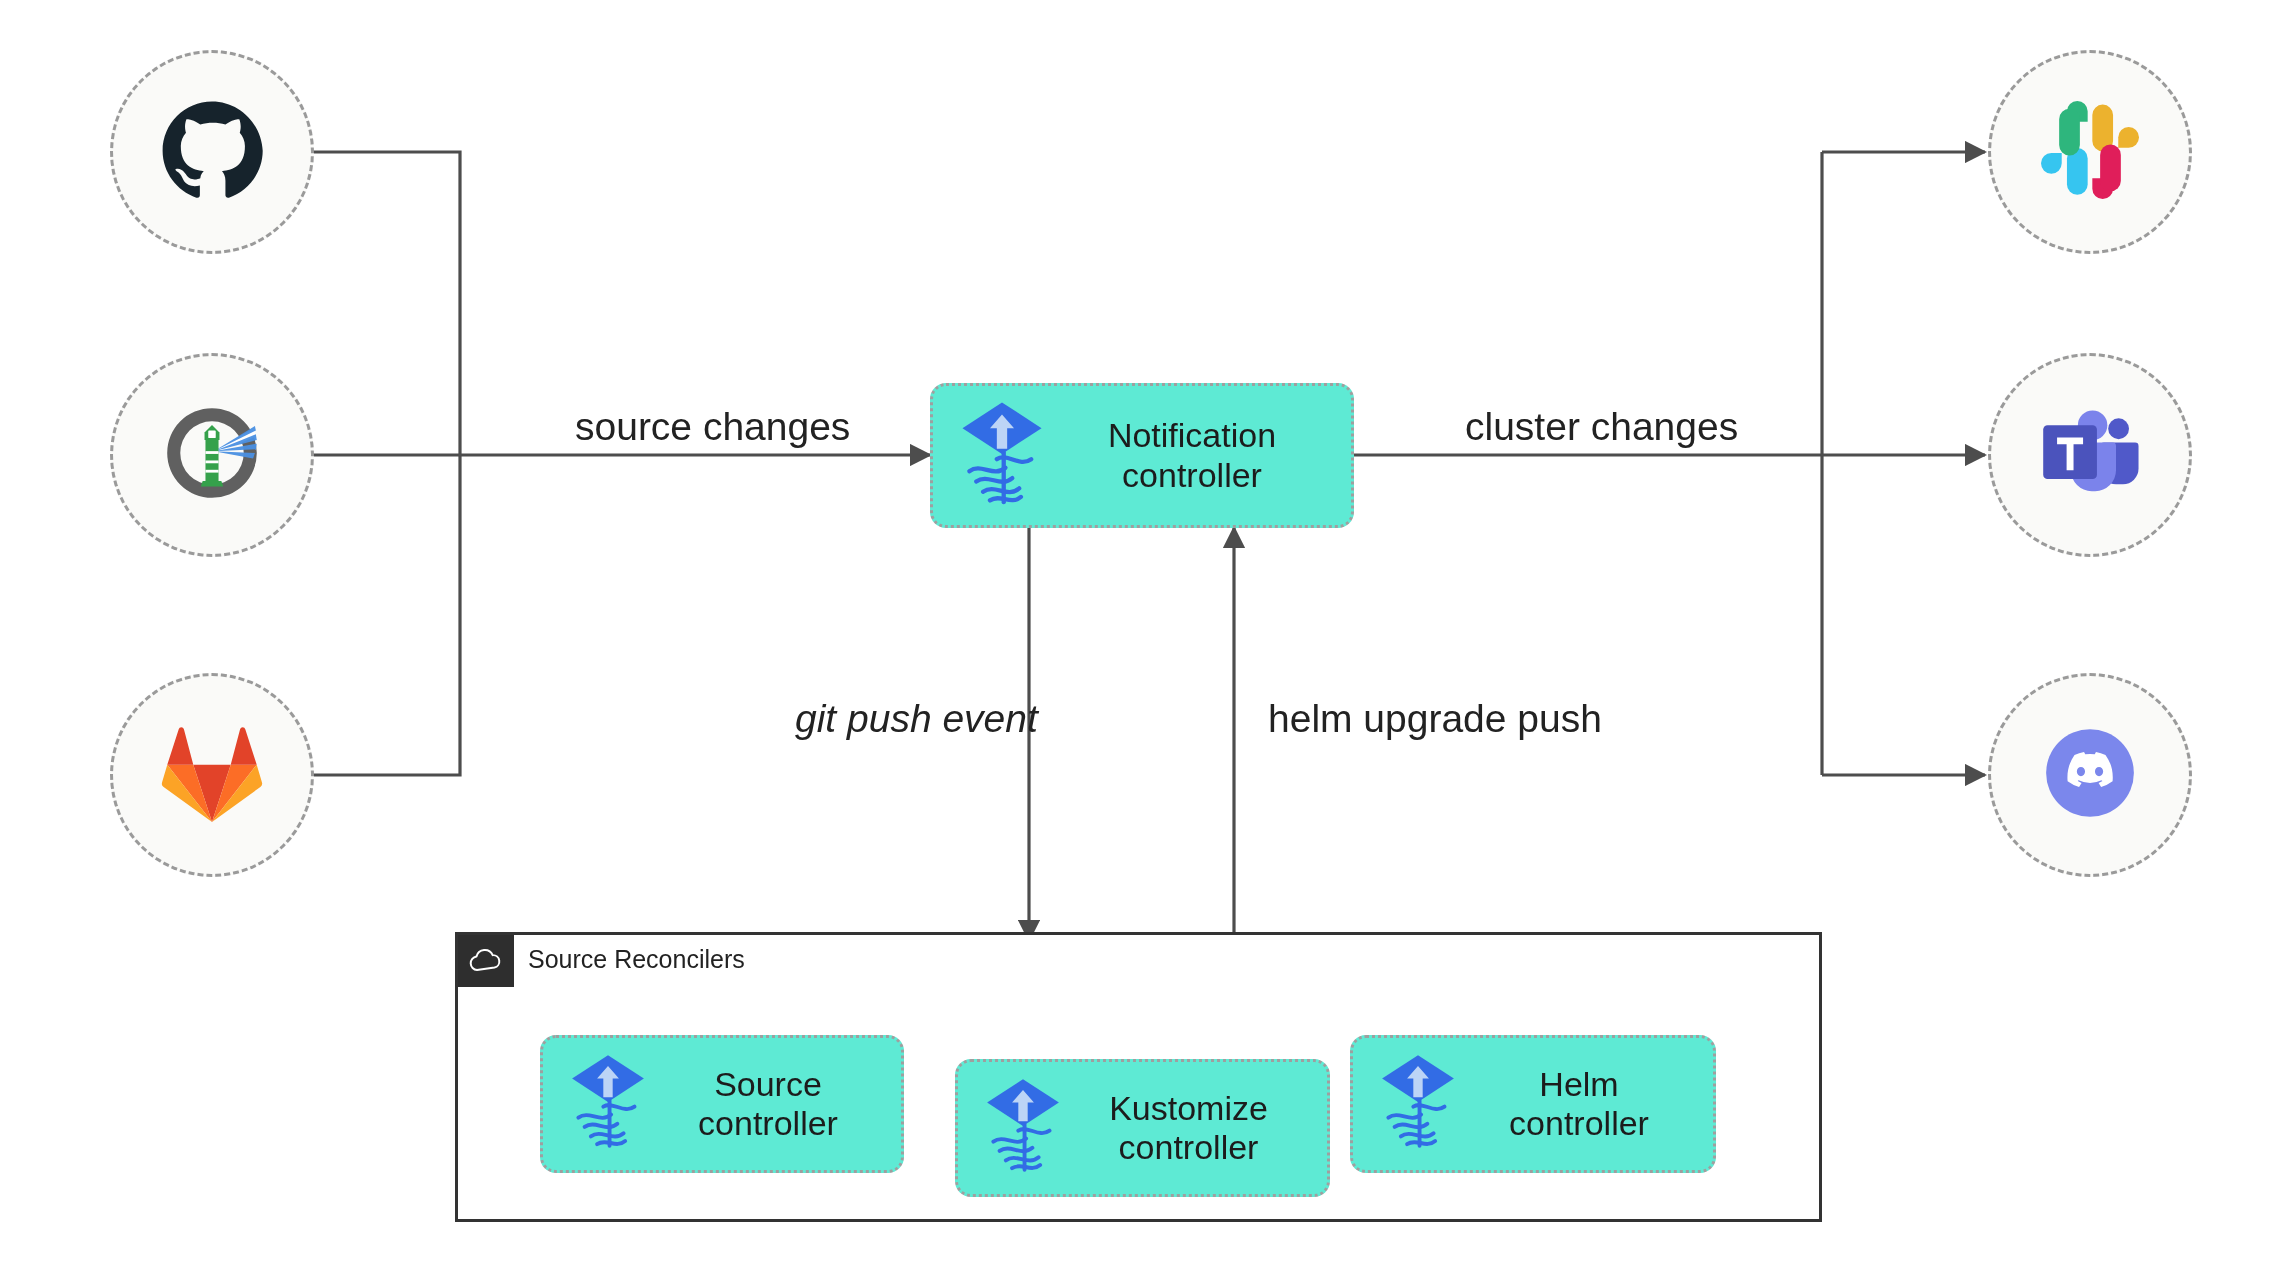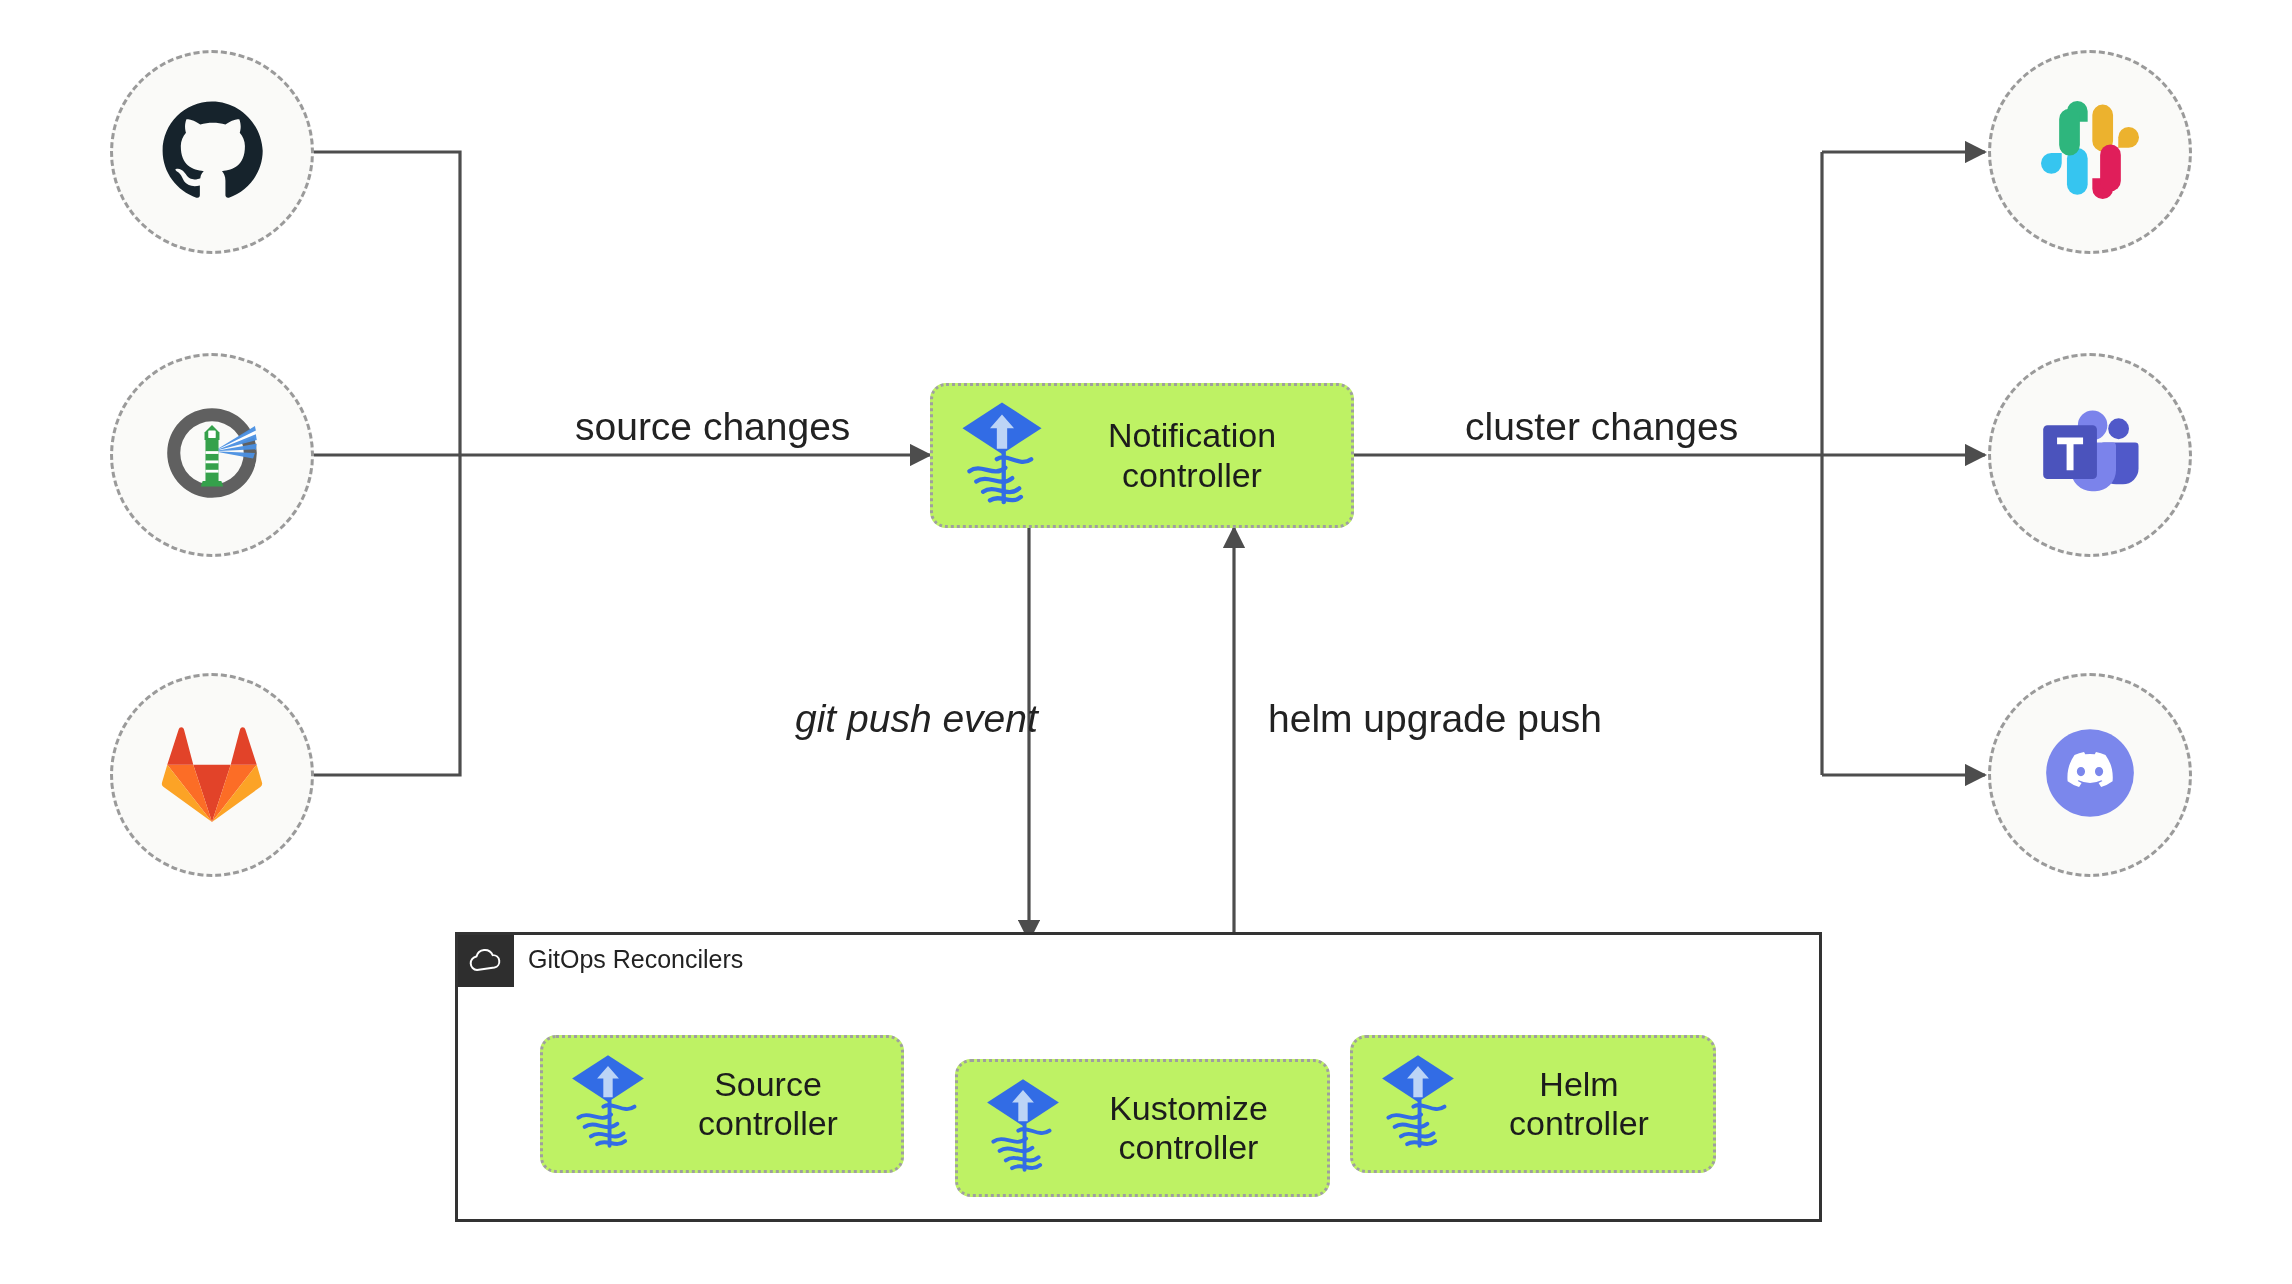--- a/index.html
+++ b/index.html
@@ -34,21 +34,21 @@
     background: #fafaf8;
     box-sizing: border-box;
     display: flex;
     align-items: center;
     justify-content: center;
   }
 
   
   .ctrl-box {
     position: absolute;
-    background: #bef264;
+    background: #5eead4;
     border: 3px dotted #9f9f9f;
     border-radius: 16px;
     box-sizing: border-box;
     display: flex;
     align-items: center;
     justify-content: flex-start;
   }
   .ctrl-icon {
     flex: 0 0 auto;
     margin-left: 26px;
@@ -249,21 +249,21 @@
     <span class="ctrl-label">Notification
 controller</span>
   </div>
 
   <div id="reconcilers">
     <div id="reconcilers-badge">
       <svg width="36" height="26" viewBox="0 0 40 26" aria-hidden="true">
         <path d="M10 23 a7.5 7.5 0 0 1 -0.6 -14.9 a9.5 9.5 0 0 1 18 -1.6 a7 7 0 0 1 2 13.8 z" fill="none" stroke="#ffffff" stroke-width="2.2" stroke-linejoin="round"></path>
       </svg>
     </div>
-    <div id="reconcilers-title">GitOps Reconcilers</div>
+    <div id="reconcilers-title">Source Reconcilers</div>
   </div>
 
   <div class="ctrl-box" style="left:540px; top:1035px; width:364px; height:138px;">
     <span class="ctrl-icon">
       <svg width="78" height="100" viewBox="0 0 100 128" aria-hidden="true">
         <path d="M50 4 L96 34 L50 64 L4 34 Z" fill="#326ce5"></path>
         <path d="M50 18 L64 34 L56 34 L56 58 L44 58 L44 34 L36 34 Z" fill="#bcd4f6"></path>
         <g fill="none" stroke="#326ce5" stroke-width="5" stroke-linecap="round">
           <path d="M12 84 C 26 74, 40 92, 54 80"></path>
           <path d="M20 96 C 34 86, 48 104, 62 92"></path>

